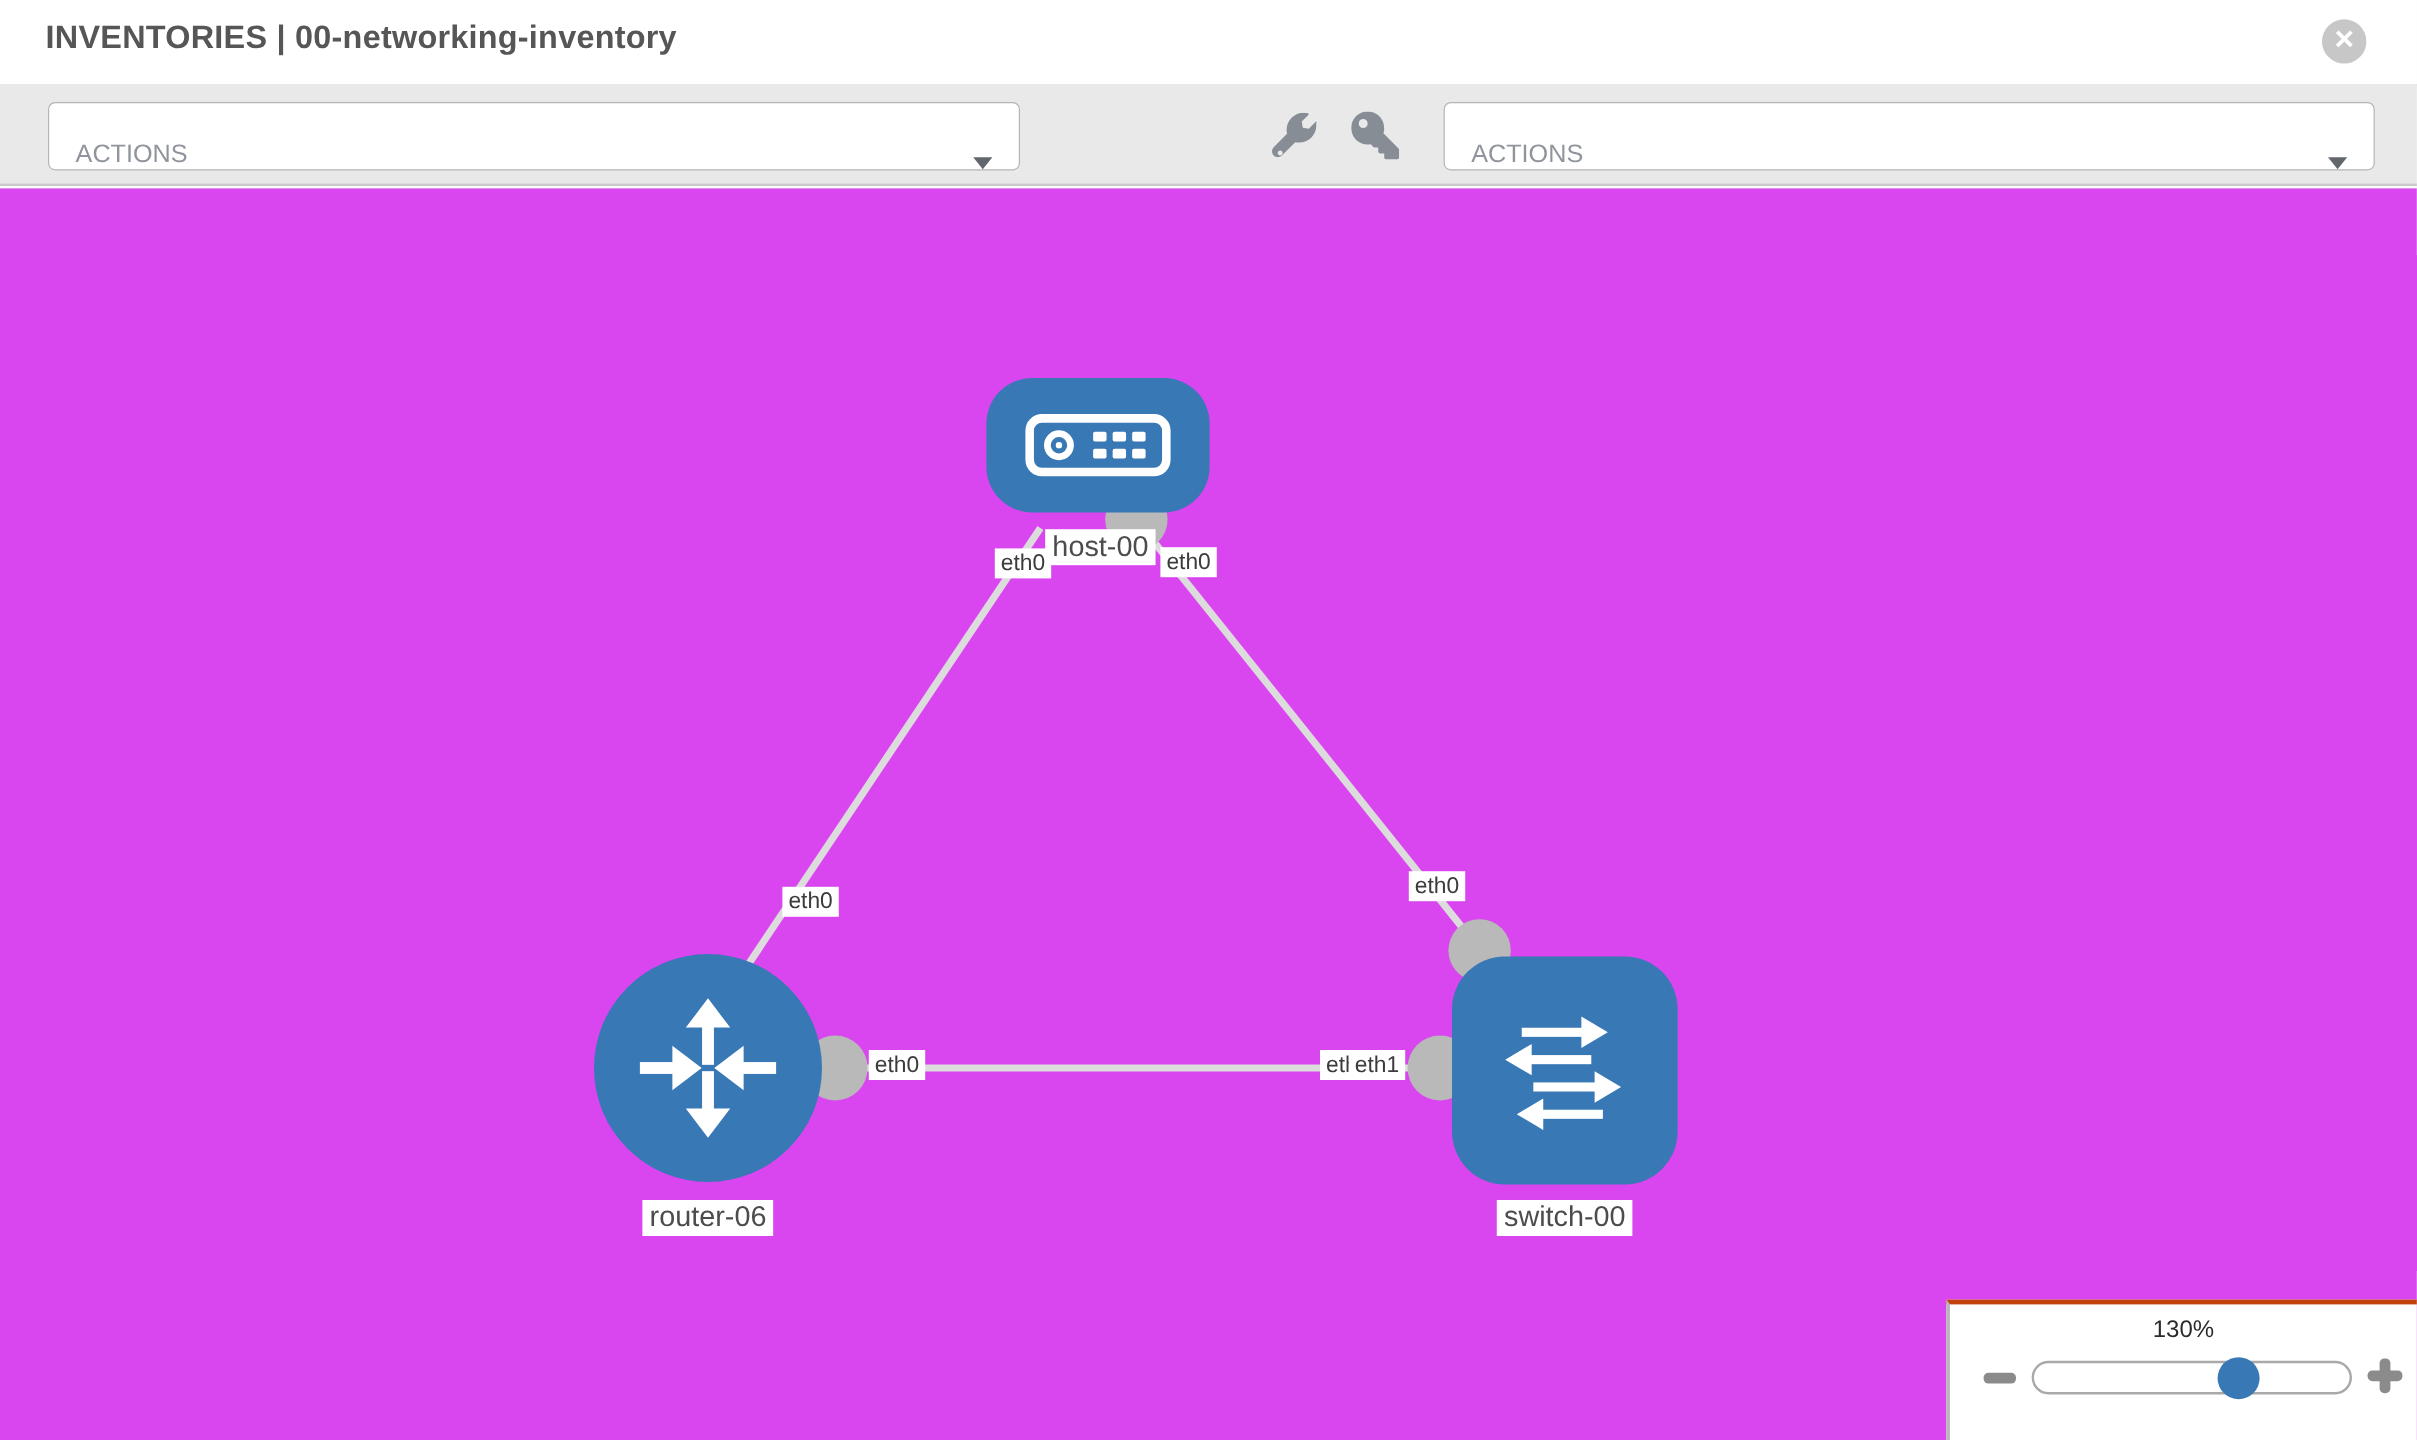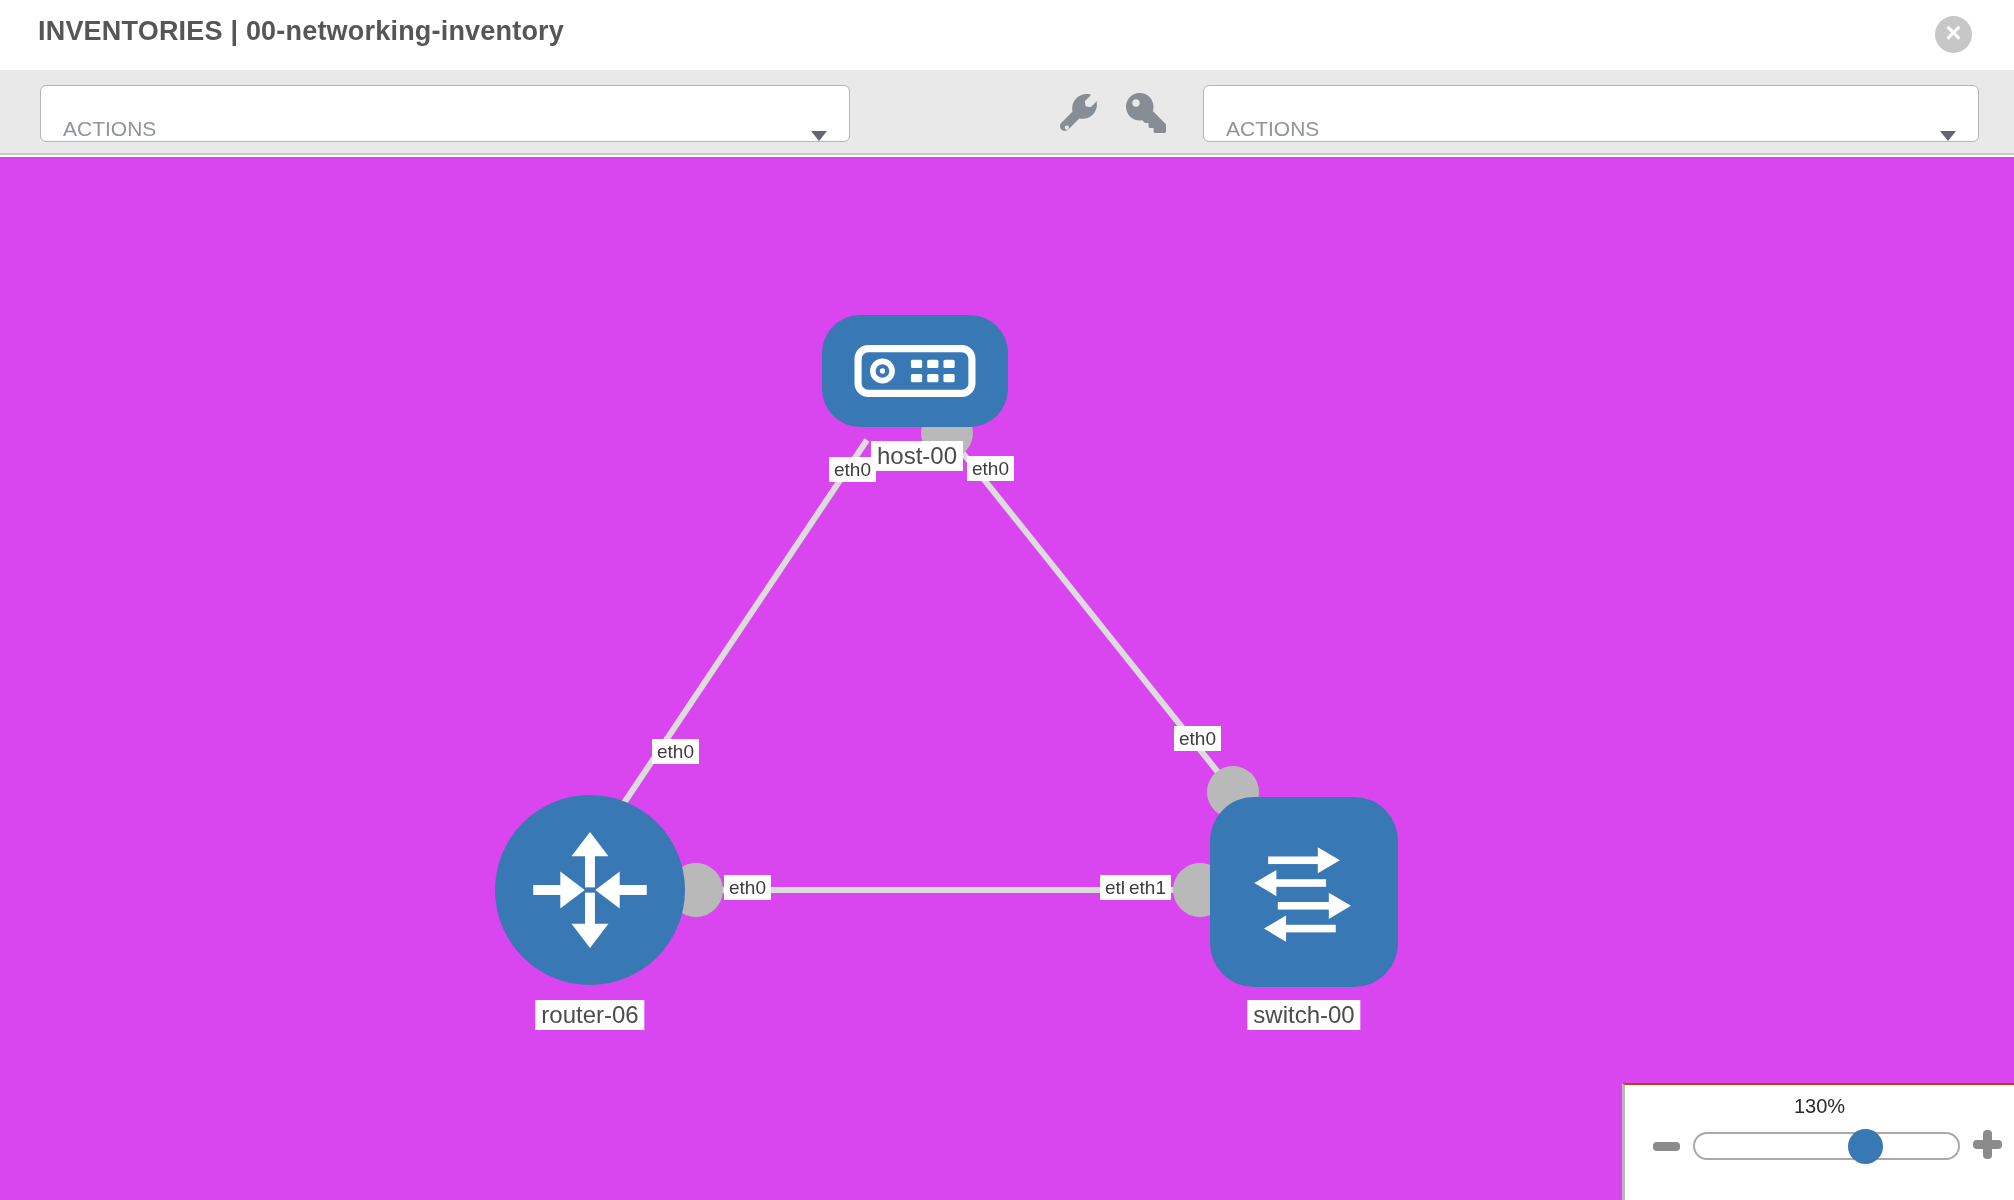--- a/index.html
+++ b/index.html
@@ -48,21 +48,21 @@
 
   .chip { position:absolute; z-index:3; background:#fff; color:#3c3c3c;
           font-size:19px; padding:1px 5px; white-space:nowrap; line-height:1.22; }
   .node-label { position:absolute; z-index:4; background:#fff; color:#4c4c4c;
                 font-size:24px; padding:0 6px; transform:translateX(-50%);
                 white-space:nowrap; line-height:1.25;text-align:center; }
 
   
   .zoom-panel { position:absolute; left:1622px; top:926px; width:392px; height:117px;
                 background:#fff; border-left:3px solid #b7b7b7;
-                border-top:2px solid #c2410c; z-index:5; }
+                border-top:4px solid #c2410c; z-index:5; }
   .zoom-level { position:absolute; top:10px; left:0; width:100%; text-align:center;
                 font-size:20px; color:#2b2b2b; }
   .zoom-row { position:absolute; top:42px; left:0; width:100%; height:40px; }
   .zoom-minus { position:absolute; left:28px; top:15px; width:27px; height:9px;
                 background:#8b8b8b; border-radius:4px; cursor:pointer; }
   .zoom-track { position:absolute; left:68px; top:5px; width:267px; height:28px;
                 background:#fff; border:2px solid #a9a9a9; border-radius:15px;
                 cursor:pointer; }
   .zoom-thumb { position:absolute; left:64.5%; top:50%; width:35px; height:35px;
                 margin:-17px 0 0 -17px; border-radius:50%; cursor:grab; }

